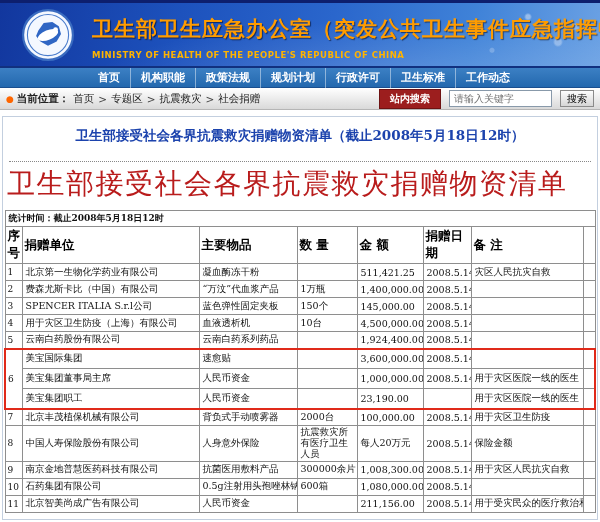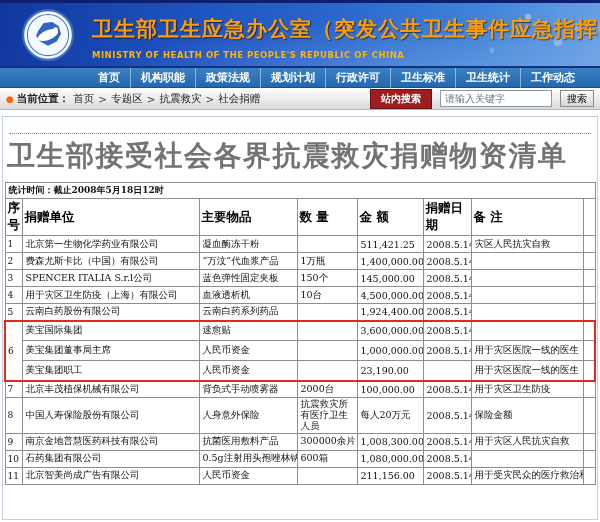--- a/index.html
+++ b/index.html
@@ -37,41 +37,41 @@
   
   .crumbbar{ height:22px; background:linear-gradient(#ffffff,#d9d9d9); border-bottom:1px solid #b5b5b5;
              display:flex; align-items:center; padding:0 6px; font-size:10.5px; color:#222; }
   .crumb-dot{ color:#f60; font-size:9px; margin-right:3px; }
   .crumb-label{ font-weight:bold; margin-right:4px; white-space:nowrap; }
   .crumb-link{ white-space:nowrap; cursor:pointer; }
   .crumb-sep{ margin:0 4px; color:#444; }
   .crumb-right{ margin-left:auto; display:flex; align-items:center; gap:8px; }
   .site-search-btn{ background:#9c1e1e; border:1px solid #6e1212; color:#fff; font-size:10px; font-weight:bold;
                     padding:2px 10px; cursor:pointer; }
-  .kw-input{ width:112px; height:17px; border:1px solid #8899aa; font-size:10px; padding:1px 4px;
+  .kw-input{ width:103px; height:17px; border:1px solid #8899aa; font-size:10px; padding:1px 4px;
              font-family:"DejaVu Sans","Liberation Sans",sans-serif; }
   .go-btn{ height:17px; font-size:10px; padding:0 6px; background:linear-gradient(#fdfdfd,#d6d6d6);
            border:1px solid #8a8a8a; cursor:pointer; font-family:"DejaVu Sans","Liberation Sans",sans-serif;text-align:center; }
 
   
   .content{ margin:6px 2px 0 2px; border:1px solid #c3cfdf; background:#fff; height:404px; overflow:hidden; }
   .toolbar{ height:24px; border-bottom:1px solid #e2e2e2; background:#fcfcfc; display:flex; align-items:center;
             justify-content:flex-end; gap:12px; padding-right:10px; font-size:10.5px; color:#333; }
   .tb-divider{ width:1px; height:16px; background:#ccc; }
   .fontsize-ctl{ cursor:pointer; white-space:nowrap; }
   .tb-btn{ display:flex; align-items:center; gap:4px; cursor:pointer; white-space:nowrap; }
   .print-icon{ width:11px; height:10px; background:#fff; border:1px solid #e07c12; position:relative; display:inline-block; }
   .print-icon::before{ content:""; position:absolute; left:1px; right:1px; top:3px; height:3px; background:#ef8c1e; }
   .close-icon{ width:10px; height:10px; background:#e23d1e; border-radius:2px; color:#fff; font-size:9px; line-height:10px;
                text-align:center; display:inline-block; font-weight:bold; }
 
   .article-link-title{ text-align:center; color:var(--linkblue); font-weight:bold; font-size:13.5px;
                        font-family:"DejaVu Serif","Liberation Serif",serif; padding-top:10px; white-space:nowrap; }
   .dotted-sep{ border-bottom:1px dotted #888; margin:16px 6px 0 6px; }
-  .big-title{ font-size:28px; font-weight:700; color:#737373; margin:5px 4px 0 4px; letter-spacing:1.5px;
+  .big-title{ font-size:28px; font-weight:400; color:#b91c1c; margin:5px 4px 0 4px; letter-spacing:1.5px;
               white-space:nowrap; line-height:34px; }
 
   
   table.donations{ border-collapse:collapse; table-layout:fixed; width:590px; margin:9px 0 0 1px;
                    font-family:"DejaVu Serif","Liberation Serif",serif; }
   table.donations td, table.donations th{ border:1px solid #8e8e8e; overflow:hidden; }
   tr.stats-row td{ height:16px; font-size:9px; font-weight:bold; padding:1px 3px; white-space:nowrap;margin-top:7px; }
   tr.head-row th{ height:34px; font-size:12.5px; font-weight:600; text-align:left; padding:1px 2px; vertical-align:middle; }
   tr.dr{ height:17px; }
   tr.hlrow{ height:20px; }
@@ -104,21 +104,20 @@
     </div>
   </div>
 
   <div class="navbar">
     <span class="nav-item">首页</span>
     <span class="nav-item">机构职能</span>
     <span class="nav-item">政策法规</span>
     <span class="nav-item">规划计划</span>
     <span class="nav-item">行政许可</span>
     <span class="nav-item">卫生标准</span>
-    <span class="nav-item">卫生统计</span>
     <span class="nav-item">工作动态</span>
   </div>
 
   <div class="crumbbar">
     <span class="crumb-dot">●</span>
     <span class="crumb-label">当前位置：</span>
     <span class="crumb-link">首页</span>
     <span class="crumb-sep">&gt;</span>
     <span class="crumb-link">专题区</span>
     <span class="crumb-sep">&gt;</span>
@@ -128,20 +127,21 @@
     <span class="crumb-right">
       <button class="site-search-btn">站内搜索</button>
       <input class="kw-input" placeholder="请输入关键字" style="">
       <button class="go-btn">搜索</button>
     </span>
   </div>
 
   <div class="content">
 
 
+    <div class="article-link-title">卫生部接受社会各界抗震救灾捐赠物资清单（截止2008年5月18日12时）</div>
     <div class="dotted-sep"></div>
     <div class="big-title">卫生部接受社会各界抗震救灾捐赠物资清单</div>
 
     <table class="donations">
       <colgroup>
         <col style="width:17px">
           <col style="width:177px">
           <col style="width:98px">
           <col style="width:60px">
         <col style="width:66px">

